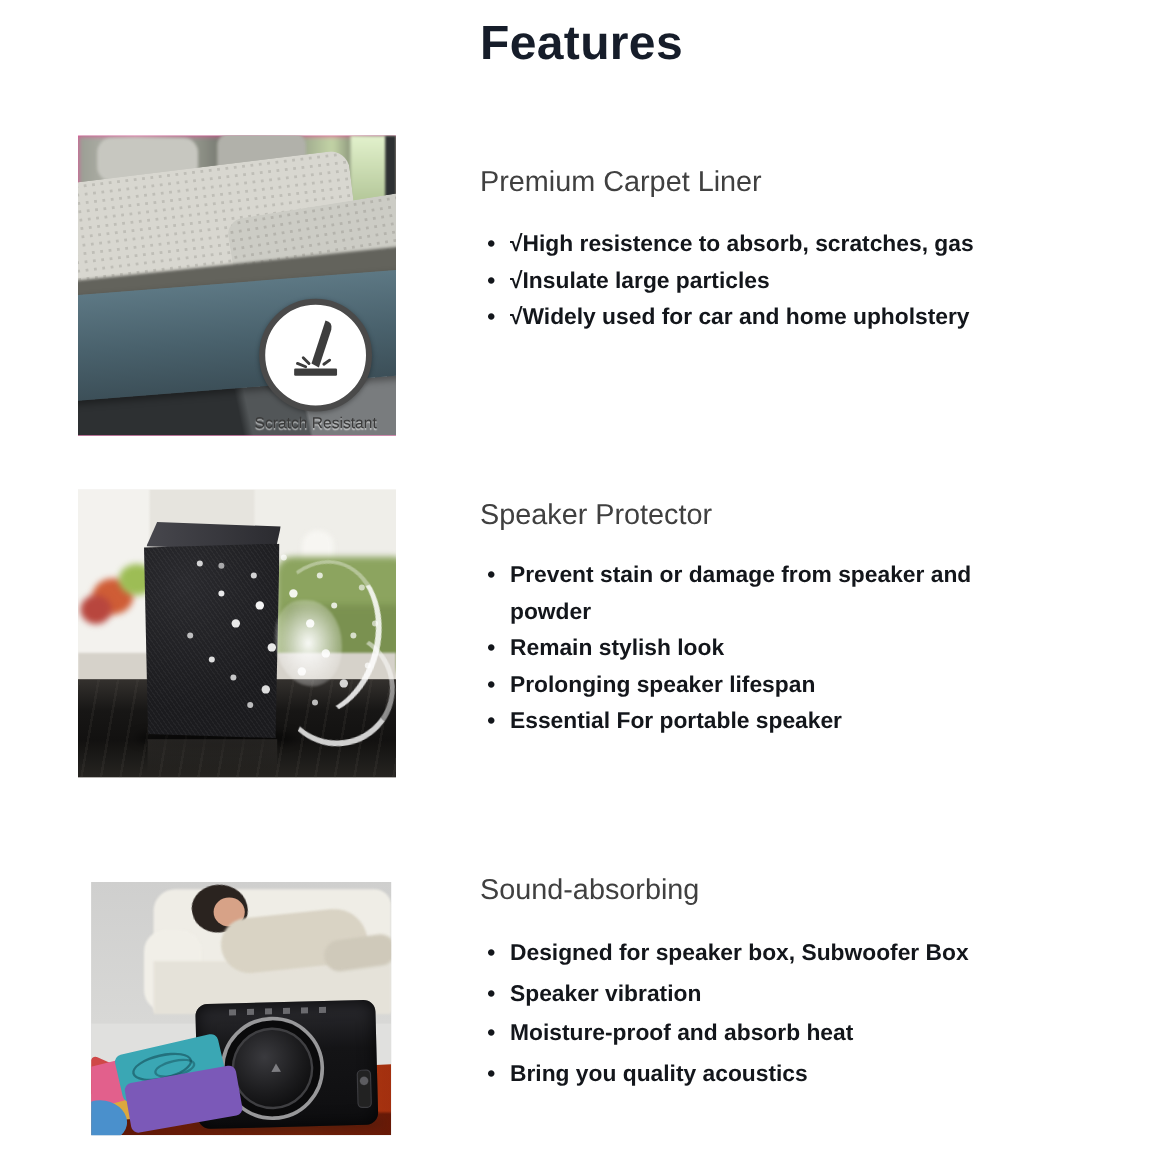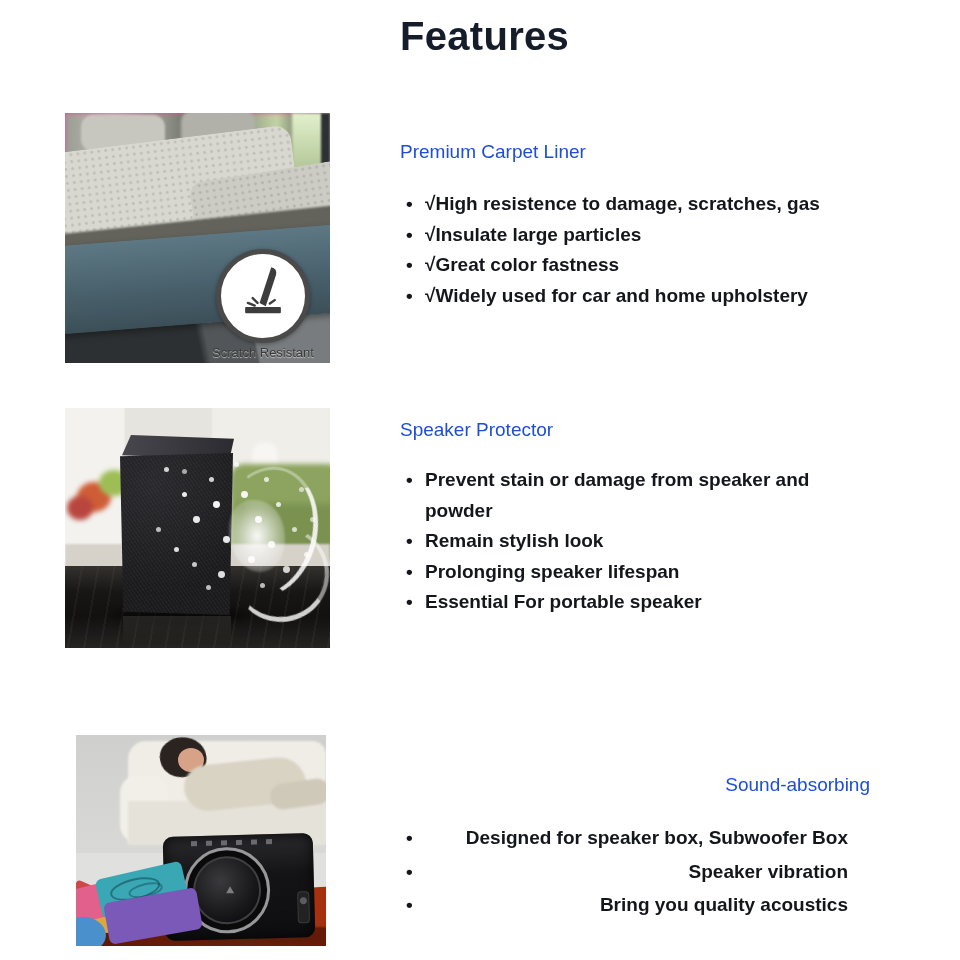--- a/index.html
+++ b/index.html
@@ -3,27 +3,27 @@
 <meta charset="utf-8">
 <style>
   html,body{margin:0;padding:0;background:#fff;}
   body{width:960px;height:960px;font-family:"Liberation Sans",sans-serif;}
   .page{position:relative;width:960px;height:960px;background:#fff;overflow:hidden;padding-left:18px;}
   .page *{position:absolute;box-sizing:border-box;}
 
   
   .page-title{left:400px;top:14px;font-size:40px;font-weight:700;color:#161d2a;margin:0;letter-spacing:.3px;}
   .copy{width:470px;left:400px;}
-  .copy h2{position:static;margin:0;font-size:19px;font-weight:400;color:#1d4ed8;line-height:30px;}
+  .copy h2{position:static;margin:0;font-size:24px;font-weight:400;color:#404040;line-height:30px;}
   .copy ul{position:static;list-style:none;margin:0;padding:0;width:448px;font-size:19px;font-weight:700;color:#13161b;}
   .copy li{position:relative;padding-left:25px;line-height:30.5px;}
   .copy li::before{content:"\2022";position:absolute;left:6px;}
   .copy-1{top:137px;}  .copy-1 ul{margin-top:22px;}
   .copy-2{top:415px;}  .copy-2 ul{margin-top:20px;}
-  .copy-3{top:770px;text-align:right;}  .copy-3 ul{margin-top:21px;}
+  .copy-3{top:727px;}  .copy-3 ul{margin-top:21px;}
   .copy-3 li{line-height:33.5px;}
 
   
   .art{overflow:hidden;}
   .art-carpet{left:65px;top:113px;width:265px;height:250px;background:#ec4899;}
   .art-speaker{left:65px;top:408px;width:265px;height:240px;background:#e9e7e2;}
   .art-sofa{left:76px;top:735px;width:250px;height:211px;background:#d6d6d4;}
 
   
   .c-top{left:0;top:0;width:265px;height:62px;background:linear-gradient(90deg,#9a9d93 0%,#c0c0b8 18%,#8f9288 38%,#5f6159 52%,#8c9381 66%,#c3d4a6 80%,#585b55 92%,#3f4244 100%);filter:blur(2px);}
@@ -121,23 +121,22 @@
           <rect x="22" y="64" width="52" height="9" rx="1.5" fill="#3d3d3d"></rect>
           <path d="M40 58 l-7 -7 M36 62 l-10 -4 M58 59 l7 -5" stroke="#3d3d3d" stroke-width="3.5" stroke-linecap="round" fill="none"></path>
         </svg>
       </div>
       <div class="badge-label">Scratch Resistant</div>
     </div>
   </div>
   <div class="copy copy-1">
     <h2>Premium Carpet Liner</h2>
     <ul>
-        <li>√High resistence to damage, scratches, gas</li>
+        <li>√High resistence to absorb, scratches, gas</li>
         <li>√Insulate large particles</li>
-        <li>√Great color fastness</li>
         <li>√Widely used for car and home upholstery</li>
       </ul>
   </div>
 
   <div class="art art-speaker">
     <div class="s-wall"></div>
     <div class="s-lamp"></div>
     <div class="s-sofa"></div>
     <div class="s-sofa2"></div>
     <div class="s-cushion-o"></div>
@@ -189,17 +188,18 @@
       <div class="scribble2"></div>
     </div>
     <div class="f-disc-purple"></div>
     <div class="f-disc-blue"></div>
   </div>
   <div class="copy copy-3">
     <h2>Sound-absorbing</h2>
     <ul>
         <li>Designed for speaker box, Subwoofer Box</li>
         <li>Speaker vibration</li>
+        <li>Moisture-proof and absorb heat</li>
         <li>Bring you quality acoustics</li>
       </ul>
   </div>
 
 </div>
 
 </body></html>

